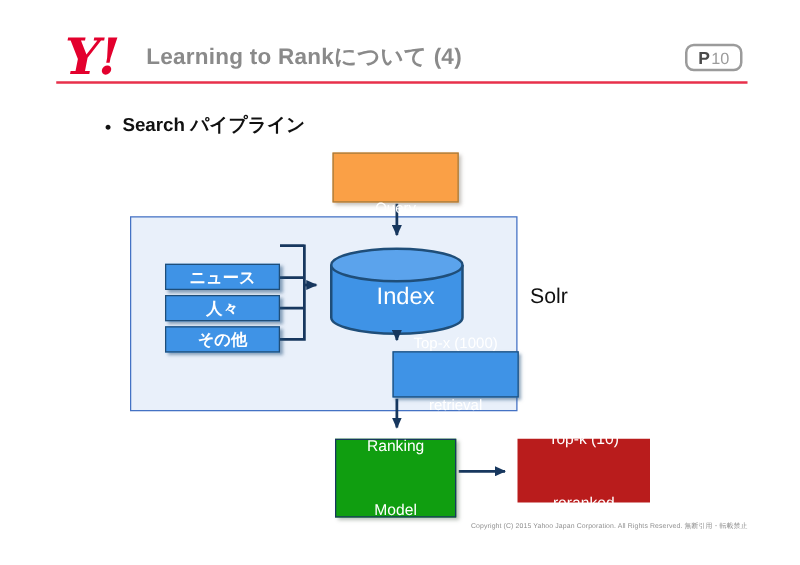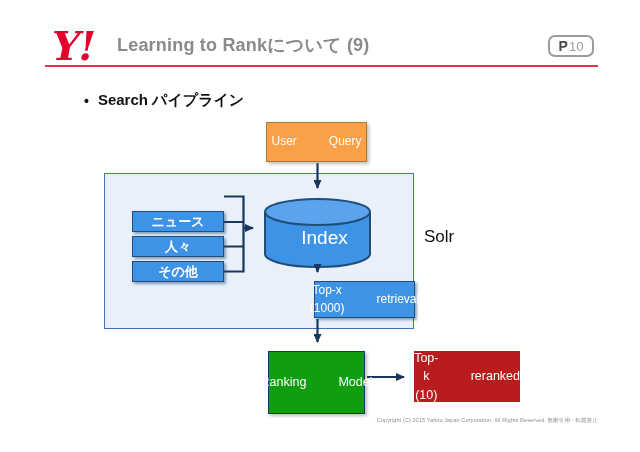--- a/index.html
+++ b/index.html
@@ -26,22 +26,22 @@
     display:flex; align-items:center; justify-content:center; gap:1px;
   }
   .page-badge .p { font-size:14px; font-weight:bold; color:#4a4a4a; }
   .page-badge .num { font-size:13px; color:#9b9b9b; }
   .red-rule { position:absolute; left:45px; top:65px; width:553px; height:2px; background:#e8304b; }
   
   .bullet { position:absolute; left:84px; top:91px; display:flex; align-items:center;
             font-size:15px; font-weight:bold; color:#111; }
   .bullet .dot { font-size:14px; margin-right:9px; }
   
-  .node { position:absolute; display:flex; align-items:center;
-          justify-content:center; color:#fff; text-align:center; line-height:1.45;gap:32px; }
+  .node { position:absolute; display:flex; flex-direction:column; align-items:center;
+          justify-content:center; color:#fff; line-height:1.45;gap:32px; }
   .user-query { left:266px; top:122px; width:101px; height:40px;
     background:#faa046; border:1.5px solid #a57b3c; font-size:12px;
     box-shadow:2px 2px 3px rgba(120,110,100,.45); }
   .solr-container { position:absolute; left:104px; top:173px; width:310px; height:156px;
     background:#e9f0fa; border:1.5px solid #4472c4; }
   .source-box { position:absolute; left:132px; width:92px; height:21px;
     background:#3f93e6; border:1.5px solid #1f4e79; color:#fff;
     display:flex; align-items:center; justify-content:center;
     font-size:13px; font-weight:bold;
     box-shadow:2px 2px 2.5px rgba(31,78,121,.5); }
@@ -62,21 +62,21 @@
   
   .copyright { position:absolute; right:42px; top:417px; font-size:5.5px;
     color:#8f8f8f; letter-spacing:0.1px; }
 </style>
 </head>
 <body>
 
 <div class="slide">
 
   <div class="logo">Y!</div>
-  <div class="title">Learning to Rankについて (9)</div>
+  <div class="title">Learning to Rankについて (4)</div>
   <div class="page-badge">
     <span class="p">P</span>
     <span class="num">10</span>
   </div>
   <div class="red-rule"></div>
 
   <div class="bullet">
     <span class="dot">•</span>
     <span>Search パイプライン</span>
   </div>

